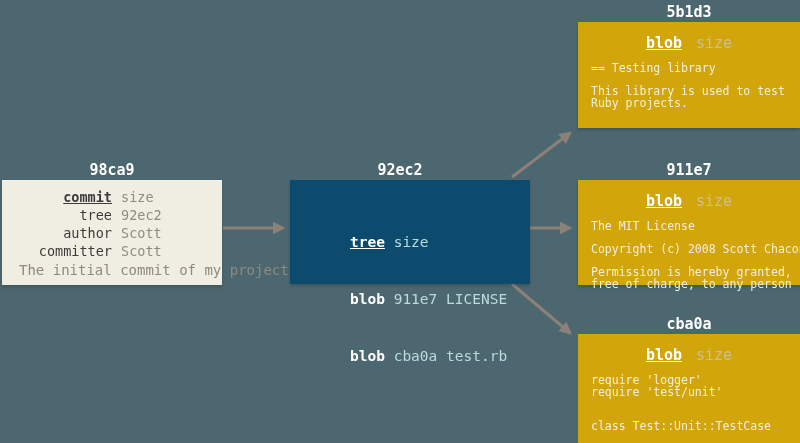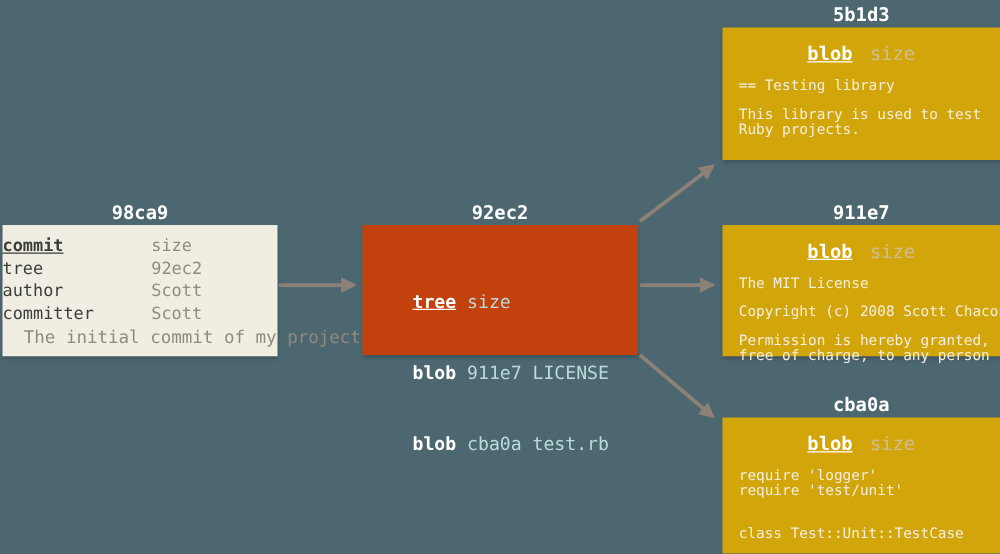--- a/index.html
+++ b/index.html
@@ -16,30 +16,31 @@
   
   .box{position:absolute;box-shadow:0 2px 3px rgba(0,0,0,0.18);}
   .commit-box{
     left:2px;top:180px;width:220px;height:105px;
     background:#f0ede3;color:#3c3c39;
   }
   .commit-grid{
     display:grid;grid-template-columns:110px 1fr;column-gap:9px;
     padding-top:8px;font-size:13.5px;line-height:18px;
   }
-  .commit-grid .k{text-align:left;color:#3c3c39;}
+  .commit-grid .k{text-align:right;color:#3c3c39;}
   .commit-grid .v{text-align:left;color:#8f8c83;}
   .commit-grid .hdr{font-weight:bold;text-decoration:underline;}
   .commit-msg{
     position:absolute;left:17px;top:82px;
     font-size:14px;color:#8f8a7e;white-space:pre;
   }
   .tree-box{
     left:290px;top:180px;width:220px;height:104px;
-    background:#c2410c;
+    background:#0c4a6e;
+    padding-left:20px;
   }
   .tree-lines{
     padding:15px 0 0 40px;font-size:14.5px;line-height:19px;white-space:pre;
   }
   .tree-lines .t{font-weight:bold;color:#ffffff;}
   .tree-lines .hdr{text-decoration:underline;}
   .tree-lines .r{color:#b9dcda;font-weight:normal;}
   .blob-box{
     left:578px;width:222px;background:#d2a50a;
   }

